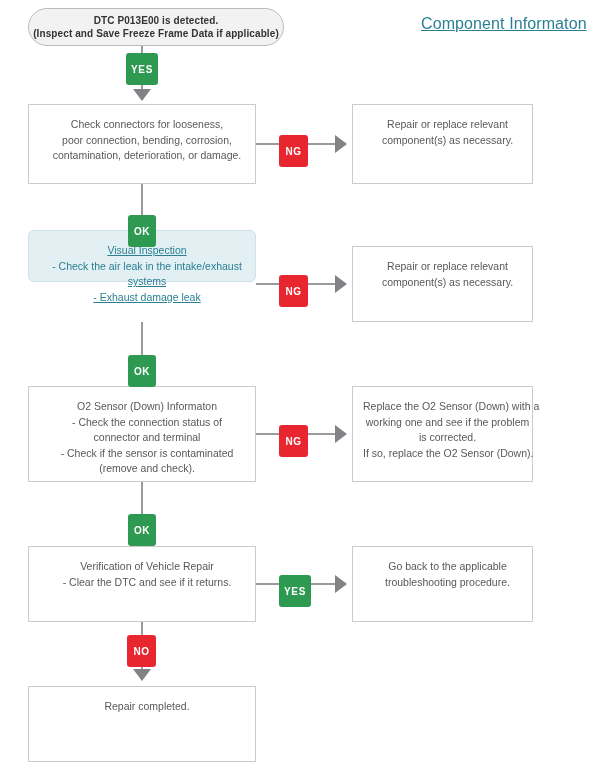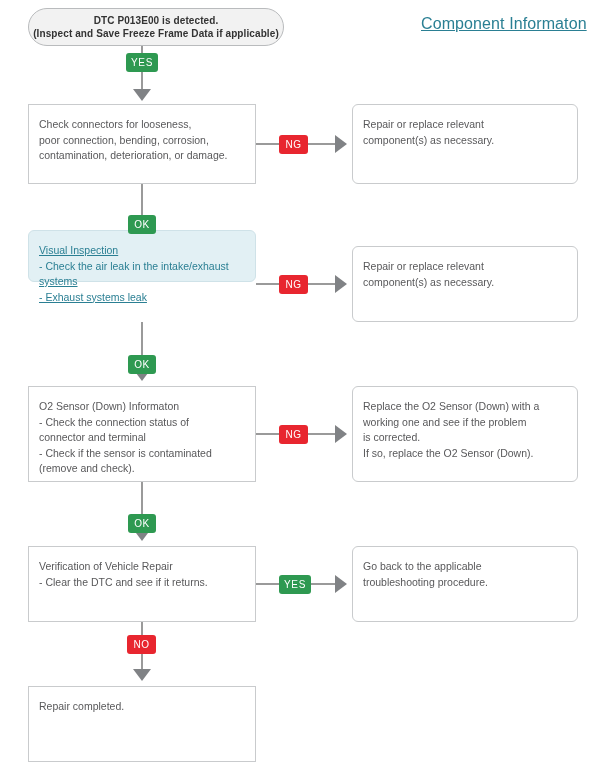--- a/index.html
+++ b/index.html
@@ -42,23 +42,24 @@
   
   .box{
     position:absolute;
     box-sizing:border-box;
     border:1px solid #c9cbcd;
     background:#ffffff;
     font-size:10.5px;
     line-height:15.5px;
     color:#58585a;
     padding:12px 0 0 10px;
+    text-align:center;
   }
   .box.left{left:28px;width:228px;}
-  .box.right{left:352px;width:226px;border-radius:6px;}
+  .box.right{left:352px;width:181px;}
   .box .ln{display:block;white-space:nowrap;}
 
   .box.highlight{
     background:#e2f0f4;
     border:1px solid #cfe2e8;
     color:#2a7f93;
   }
   .box.highlight .ln{color:#2a7f93;}
   .box.highlight .u{text-decoration:underline;}
 
@@ -78,25 +79,25 @@
     width:0;height:0;
     border-top:9px solid transparent;
     border-bottom:9px solid transparent;
     border-left:12px solid #808285;
   }
 
   
   .badge{
     position:absolute;
     box-sizing:border-box;
-    height:19px;
+    height:32px;
     border-radius:3px;
     color:#ffffff;
     font-size:10px;
-    font-weight:normal;
+    font-weight:bold;
     letter-spacing:0.6px;
     display:flex;align-items:center;justify-content:center;
     z-index:5;
   }
   .badge.green{background:#2e9951;}
   .badge.red{background:#e8262f;}
   .badge.w-yes{width:32px;}
   .badge.w-ok{width:28px;margin-top:19px;}
   .badge.w-ng{width:29px;}
   .badge.w-no{width:29px;}
@@ -134,21 +135,21 @@
   </div>
 
   <div class="vline" style="left:141px;top:184px;height:51px;"></div>
   <div class="arrow-down" style="left:133px;top:229px;"></div>
   <div class="badge green w-ok" style="left:128px;top:196px;">OK</div>
 
   <div class="box left highlight" style="top:230px;height:52px;border-radius:6px;">
     <span class="ln u">Visual Inspection</span>
     <span class="ln">- Check the air leak in the intake/exhaust</span>
     <span class="ln u">systems</span>
-    <span class="ln u">- Exhaust systems leak</span>
+    <span class="ln u">- Exhaust damage leak</span>
   </div>
 
   <div class="hline" style="left:256px;top:283px;width:24px;"></div>
   <div class="badge red w-ng" style="left:279px;top:275px;">NG</div>
   <div class="hline" style="left:308px;top:283px;width:28px;"></div>
   <div class="arrow-right" style="left:335px;top:275px;"></div>
 
   <div class="box right" style="top:246px;height:76px;">
     <span class="ln">Repair or replace relevant</span>
     <span class="ln">component(s) as necessary.</span>

